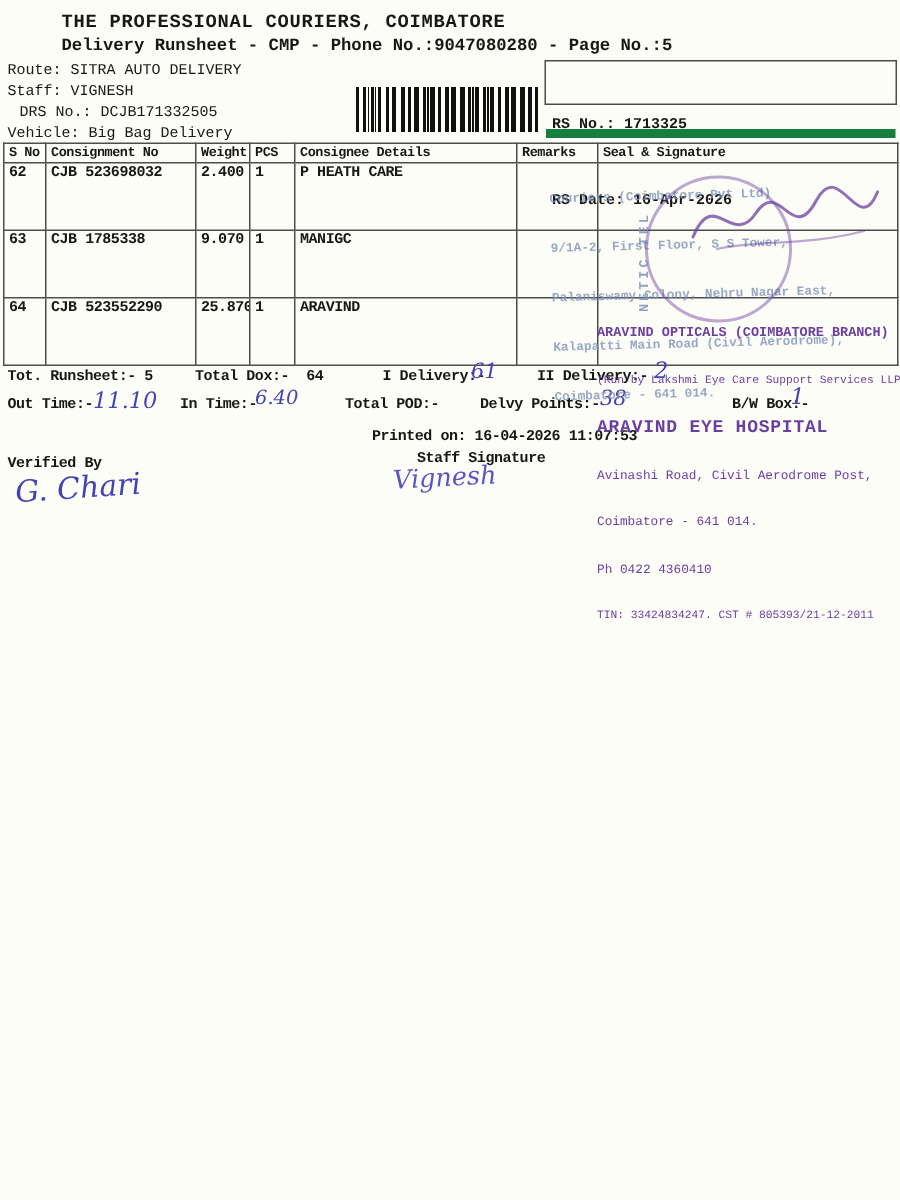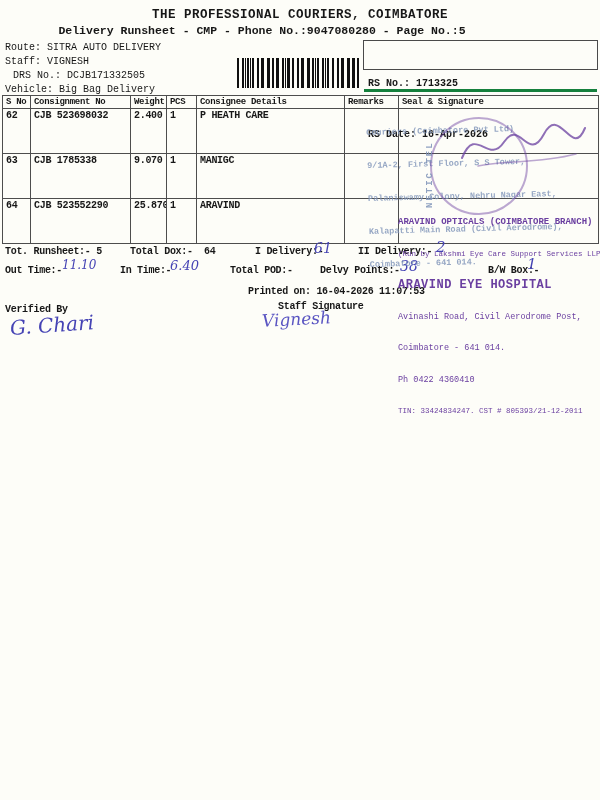--- a/index.html
+++ b/index.html
@@ -3,32 +3,32 @@
 <meta charset="utf-8">
 <style>
   * { margin:0; padding:0; box-sizing:border-box; }
   html,body { background:#ffffff; }
   body { font-family:"Liberation Mono","DejaVu Sans Mono",monospace; }
   .page {
     position:relative; width:600px; height:800px; margin:0 auto;
     background:#fdfdf8; overflow:hidden; color:#171717;
   }
   .abs { position:absolute; white-space:pre; }
-  .center { text-align:center; }
+  .center { text-align:left;padding-left:41px; }
   .print10 { font-size:10px; font-weight:bold; letter-spacing:-0.3px; }
 
   
   .doc-title   { left:0; top:8px;  width:600px; font-size:12.5px; font-weight:bold; letter-spacing:.5px; }
   .doc-subtitle{ left:0; top:24px; width:524px; font-size:11.5px; font-weight:bold; }
 
   
   .meta-line { font-size:10px; font-weight:normal; }
   .rs-box { left:363px; top:40px; width:235px; height:30px; border:1px solid #4a4a4a; }
   .rs-box .row { height:15px; line-height:14px; padding-left:4px; font-size:10px; font-weight:bold; white-space:pre; }
-  .rs-box .row:first-child { border-bottom:3px solid #15803d; }
+  .rs-box .row:first-child { border-bottom:6px solid #15803d; }
 
   .barcode {
     left:237px; top:58px; width:124px; height:30px;
     background-image:
       repeating-linear-gradient(90deg,#101010 0 2px,transparent 2px 5px),
       repeating-linear-gradient(90deg,#101010 0 1px,transparent 1px 8px),
       repeating-linear-gradient(90deg,#101010 0 1px,transparent 1px 13px);
   }
 
   
@@ -136,21 +136,21 @@
   </table>
 
   <div class="abs print10" style="left:5px;   top:246px;">Tot. Runsheet:- 5</div>
   <div class="abs print10" style="left:130px; top:246px;">Total Dox:-  64</div>
   <div class="abs print10" style="left:255px; top:246px;">I Delivery:-</div>
   <div class="abs hw" style="left:314px; top:240px; font-size:14px;">61</div>
   <div class="abs print10" style="left:358px; top:246px;">II Delivery:-</div>
   <div class="abs hw" style="left:436px; top:238px; font-size:15px;">2</div>
 
   <div class="abs print10" style="left:5px;   top:265px;">Out Time:-</div>
-  <div class="abs hw" style="left:62px; top:258px; font-size:12px;">11.10</div>
+  <div class="abs hw" style="left:62px; top:258px; font-size:15px;">11.10</div>
   <div class="abs print10" style="left:120px; top:265px;">In Time:-</div>
   <div class="abs hw" style="left:170px; top:258px; font-size:13px;">6.40</div>
   <div class="abs print10" style="left:230px; top:265px;">Total POD:-</div>
   <div class="abs print10" style="left:320px; top:265px;">Delvy Points:-</div>
   <div class="abs hw" style="left:400px; top:258px; font-size:14px;">38</div>
   <div class="abs print10" style="left:448px; top:265px;padding-left:40px;">B/W Box:-</div>
   <div class="abs hw" style="left:527px; top:255px; font-size:15px;">1</div>
 
   <div class="abs print10" style="left:248px; top:286px;">Printed on: 16-04-2026 11:07:53</div>
 

